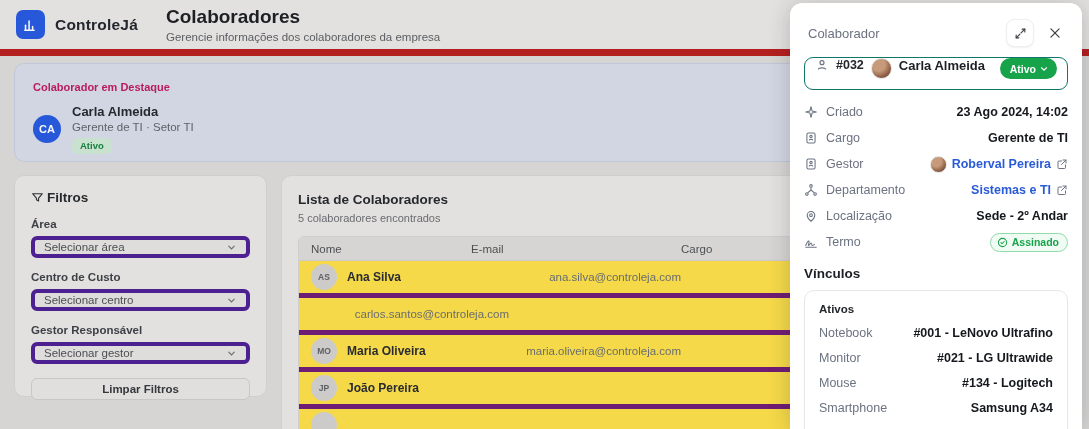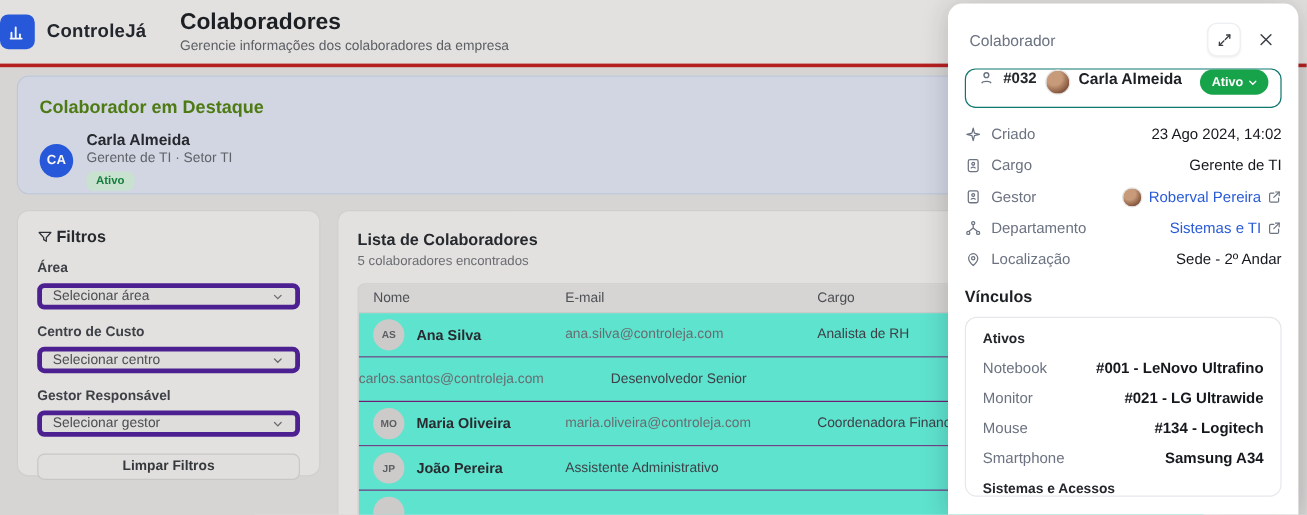--- a/index.html
+++ b/index.html
@@ -6,39 +6,39 @@
   html,body { width:1089px; height:429px; overflow:hidden; }
   body {
     font-family:"Liberation Sans","DejaVu Sans",sans-serif;
     background:#dddcda; color:#1f2328; position:relative;
   }
   svg { display:block; }
 
   
   .topbar {
     position:absolute; left:0; top:0; width:1089px; height:56px;
-    background:#eae8e6; border-bottom:3px solid #b91c1c;
-    display:flex; align-items:center; padding:0 0;
+    background:#eae8e6; border-bottom:7px solid #b91c1c;
+    display:flex; align-items:center; padding:0 16px;
   }
   .logo-box {
     width:29px; height:29px; border-radius:7px; background:#2458e0;
     display:flex; align-items:center; justify-content:center; flex:0 0 auto;
   }
   .brand { font-size:15.5px; font-weight:700; color:#20242b; margin-left:10px; letter-spacing:.2px; }
   .title-block { margin-left:28px; }
   .page-title { font-size:19px; font-weight:700; color:#191c20; }
   .page-subtitle { font-size:11.5px; color:#5b5e63; margin-top:3px; }
 
   
   .featured {
     position:absolute; left:14px; top:63px; width:988px; height:99px;
     background:#d8ddea; border:1px solid #c5cddf; border-radius:10px;
     padding:17px 18px;
   }
-  .featured-title { font-size:15px; font-weight:700; color:#4d7c0f; }
+  .featured-title { font-size:11px; font-weight:700; color:#be185d; }
   .featured-row { display:flex; align-items:center; margin-top:11px; }
   .avatar-lg {
     width:28px; height:28px; border-radius:50%; background:#2458e0; color:#fff;
     font-size:11px; font-weight:700; display:flex; align-items:center; justify-content:center;
     flex:0 0 auto;
   }
   .featured-info { margin-left:11px; }
   .featured-name { font-size:13px; font-weight:700; color:#23262b; }
   .featured-role { font-size:11.5px; color:#5f6268; margin-top:2px; }
   .badge-soft-green {
@@ -77,22 +77,22 @@
   .table { margin-top:12px; border:1px solid #d6d4d2; border-radius:6px 6px 0 0; overflow:hidden; }
   .thead {
     display:flex; background:#dedcda; height:24px; align-items:center;
     border-bottom:1px solid #d2d0ce;
   }
   .th { font-size:11.5px; color:#4c4f54; font-weight:500; }
   .col-nome { width:172px; padding-left:12px; }
   .col-email { width:210px; }
   .col-cargo { flex:1; }
   .trow {
-    display:flex; align-items:center; height:37px; background:#5eead4;
-    border-bottom:1px solid #701a75; cursor:pointer;
+    display:flex; align-items:center; height:37px; background:#fde047;
+    border-bottom:5px solid #701a75; cursor:pointer;text-align:right;
   }
   .cell-nome { width:172px; padding-left:12px; display:flex; align-items:center; gap:10px; }
   .avatar-sm {
     width:26px; height:26px; border-radius:50%; background:#d3d1cf; color:#5c5f64;
     font-size:8.5px; font-weight:700; display:flex; align-items:center; justify-content:center;
     flex:0 0 auto;
   }
   .row-name { font-size:12px; font-weight:600; color:#26292e; white-space:nowrap; }
   .row-email { width:210px; font-size:11.5px; color:#6a6d72; }
   .row-cargo { flex:1; font-size:11.5px; color:#3c4046; }
@@ -125,21 +125,21 @@
     border:1px solid #e2e2e2; flex:0 0 auto;
   }
   .id-name { font-size:13px; font-weight:700; color:#1c1f24; flex:1; }
   .badge-active {
     background:#17a34a; color:#fff; border-radius:11px; height:21px; padding:0 8px 0 10px;
     display:flex; align-items:center; gap:3px; font-size:10.5px; font-weight:600; cursor:pointer;
   }
   .fields { margin-top:12px; display:flex; flex-direction:column; gap:6px; }
   .frow { display:flex; align-items:center; height:20px; }
   .flabel { display:flex; align-items:center; gap:8px; font-size:12.5px; color:#6b7280; flex:1; }
-  .fvalue { font-size:12.5px; font-weight:400; color:#15181d; display:flex; align-items:center; gap:5px; }
+  .fvalue { font-size:12.5px; font-weight:700; color:#15181d; display:flex; align-items:center; gap:5px; }
   .link { color:#2a5bd7; }
   .badge-signed {
     border:1px solid #8fdcaa; background:#f0fbf4; color:#17a34a; border-radius:10px;
     height:19px; padding:0 8px 0 6px; display:flex; align-items:center; gap:4px;
     font-size:10.5px; font-weight:600;
   }
   .section-title { margin-top:14px; font-size:13.5px; font-weight:700; color:#1c1f24; }
   .vinc-card {
     margin-top:9px; border:1px solid #e5e7eb; border-radius:10px; padding:12px 14px; height:150px;
     overflow:hidden;
@@ -406,20 +406,40 @@
           <svg width="14" height="14" viewBox="0 0 24 24" fill="none" stroke="#6b7280" stroke-width="1.8">
               <path d="M12 21s6.5-5.2 6.5-10.3A6.5 6.5 0 0 0 5.5 10.7C5.5 15.8 12 21 12 21z"></path>
               <circle cx="12" cy="10.5" r="2.3"></circle>
             </svg>
         </span>
         <span>Localização</span>
       </div>
       <div class="fvalue">Sede - 2º Andar</div>
     </div>
 
+    <div class="frow">
+      <div class="flabel">
+        <span>
+          <svg width="14" height="14" viewBox="0 0 24 24" fill="none" stroke="#6b7280" stroke-width="1.8" stroke-linecap="round">
+              <path d="M3 18c2.5-6 4.5-8.5 5.6-7.4 1.2 1.2-2.3 7.4-.6 7.4 1.6 0 2.8-5 4.4-4s.2 4 2 4c1.2 0 2.2-1.2 3.6-2"></path>
+              <path d="M3 21h18"></path>
+            </svg>
+        </span>
+        <span>Termo</span>
+      </div>
+      <div class="badge-signed">
+        <span>
+          <svg width="11" height="11" viewBox="0 0 24 24" fill="none" stroke="#17a34a" stroke-width="2.2" stroke-linecap="round" stroke-linejoin="round">
+              <circle cx="12" cy="12" r="9"></circle>
+              <path d="M8.5 12.3l2.4 2.4 4.6-4.9"></path>
+            </svg>
+        </span>
+        <span>Assinado</span>
+      </div>
+    </div>
   </div>
 
   <div class="section-title">Vínculos</div>
 
   <div class="vinc-card">
     <div class="vinc-group-title">Ativos</div>
 
     <div class="vrow">
       <span class="vlabel">Notebook</span>
       <span class="vvalue link">#001 - LeNovo Ultrafino</span>

